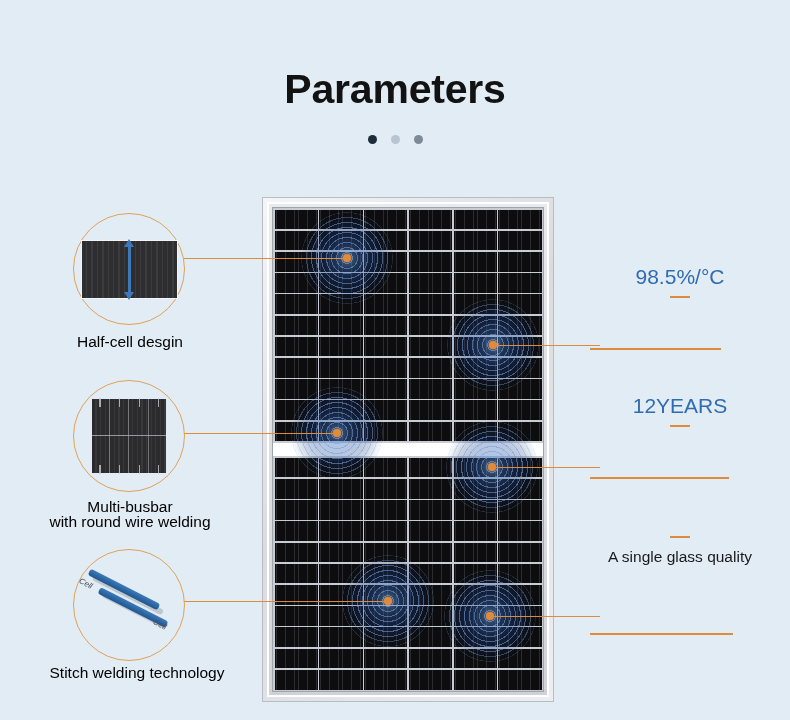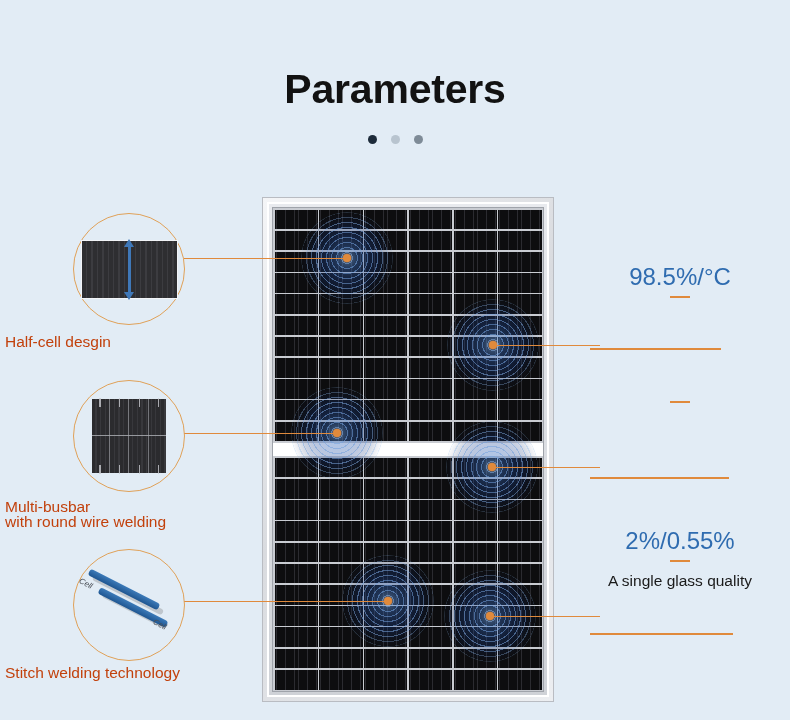--- a/index.html
+++ b/index.html
@@ -112,22 +112,22 @@
 
   
   .callout{position:absolute;}
   .circle{
     position:absolute;width:112px;height:112px;border-radius:50%;
     border:1px solid #e0a158;
     box-sizing:border-box;
     display:flex;align-items:center;justify-content:center;
   }
   .callout-label{
-    position:absolute;width:250px;text-align:left;
-    font-size:15.5px;color:#c2410c;line-height:19px;
+    position:absolute;width:250px;text-align:center;
+    font-size:15.5px;color:#000000;line-height:19px;
   }
   
   .ic-halfcell{
     position:relative;width:95px;height:57px;
     background:
       repeating-linear-gradient(90deg,
         #2e2e31 0px,#2e2e31 4px,
         #3c3c40 4px,#3c3c40 5.4px);
     background-color:#303033;
     border:1px solid #f2f4f7;
@@ -162,21 +162,21 @@
     position:absolute;border-radius:3px;
     background:linear-gradient(180deg,#3c7ab8,#1f5691);
   }
   .ribbon.shadow{background:#b9bfc6;opacity:.85;}
   .cell-tag{
     position:absolute;font-size:8px;color:#4a4f57;font-style:italic;
   }
 
   
   .spec{position:absolute;text-align:center;}
-  .spec .value{font-size:24px;color:#2f6cb0;line-height:24px;}
+  .spec .value{font-size:21px;color:#2f6cb0;line-height:24px;}
   .spec .dash{
     width:20px;height:2px;background:#e08a3c;margin:7px auto 8px auto;
   }
   .spec .label{font-size:15.5px;color:#1a1a1a;line-height:21px;}
   .spec .rule{position:absolute;height:1.5px;background:#e08a3c;}
 </style>
 </head>
 <body>
 
 <div class="stage">
@@ -431,34 +431,34 @@
     <div class="circle" style="left:73px;top:549px">
       <div class="ic-stitch">
         <div class="ribbon shadow" style="left:12px;top:30px;width:78px;height:6px;transform:rotate(27deg);"></div>
         <div class="ribbon" style="left:8px;top:24px;width:78px;height:7px;transform:rotate(27deg);"></div>
         <div class="ribbon shadow" style="left:22px;top:46px;width:70px;height:5px;transform:rotate(27deg);"></div>
         <div class="ribbon" style="left:18px;top:42px;width:76px;height:7px;transform:rotate(27deg);"></div>
         <div class="cell-tag" style="left:2px;top:17px;transform:rotate(27deg);">Cell</div>
         <div class="cell-tag" style="left:76px;top:58px;transform:rotate(27deg);">Cell</div>
       </div>
     </div>
-    <div class="callout-label" style="left:5px;top:663px">Stitch welding technology</div>
+    <div class="callout-label" style="left:12px;top:663px">Stitch welding technology</div>
   </div>
 
   <div class="spec" style="left:590px;top:265px;width:180px">
     <div class="value">98.5%/°C</div>
     <div class="dash"></div>
     <div class="rule" style="left:0;top:83px;width:131px"></div>
   </div>
 
   <div class="spec" style="left:590px;top:394px;width:180px">
+    <div class="value">12YEARS</div>
     <div class="dash"></div>
     <div class="rule" style="left:0;top:83px;width:139px"></div>
   </div>
 
   <div class="spec" style="left:590px;top:529px;width:180px">
-    <div class="value">2%/0.55%</div>
     <div class="dash"></div>
     <div class="label">A single glass quality</div>
     <div class="rule" style="left:0;top:104px;width:143px"></div>
   </div>
 
 </div>
 
 </body></html>

